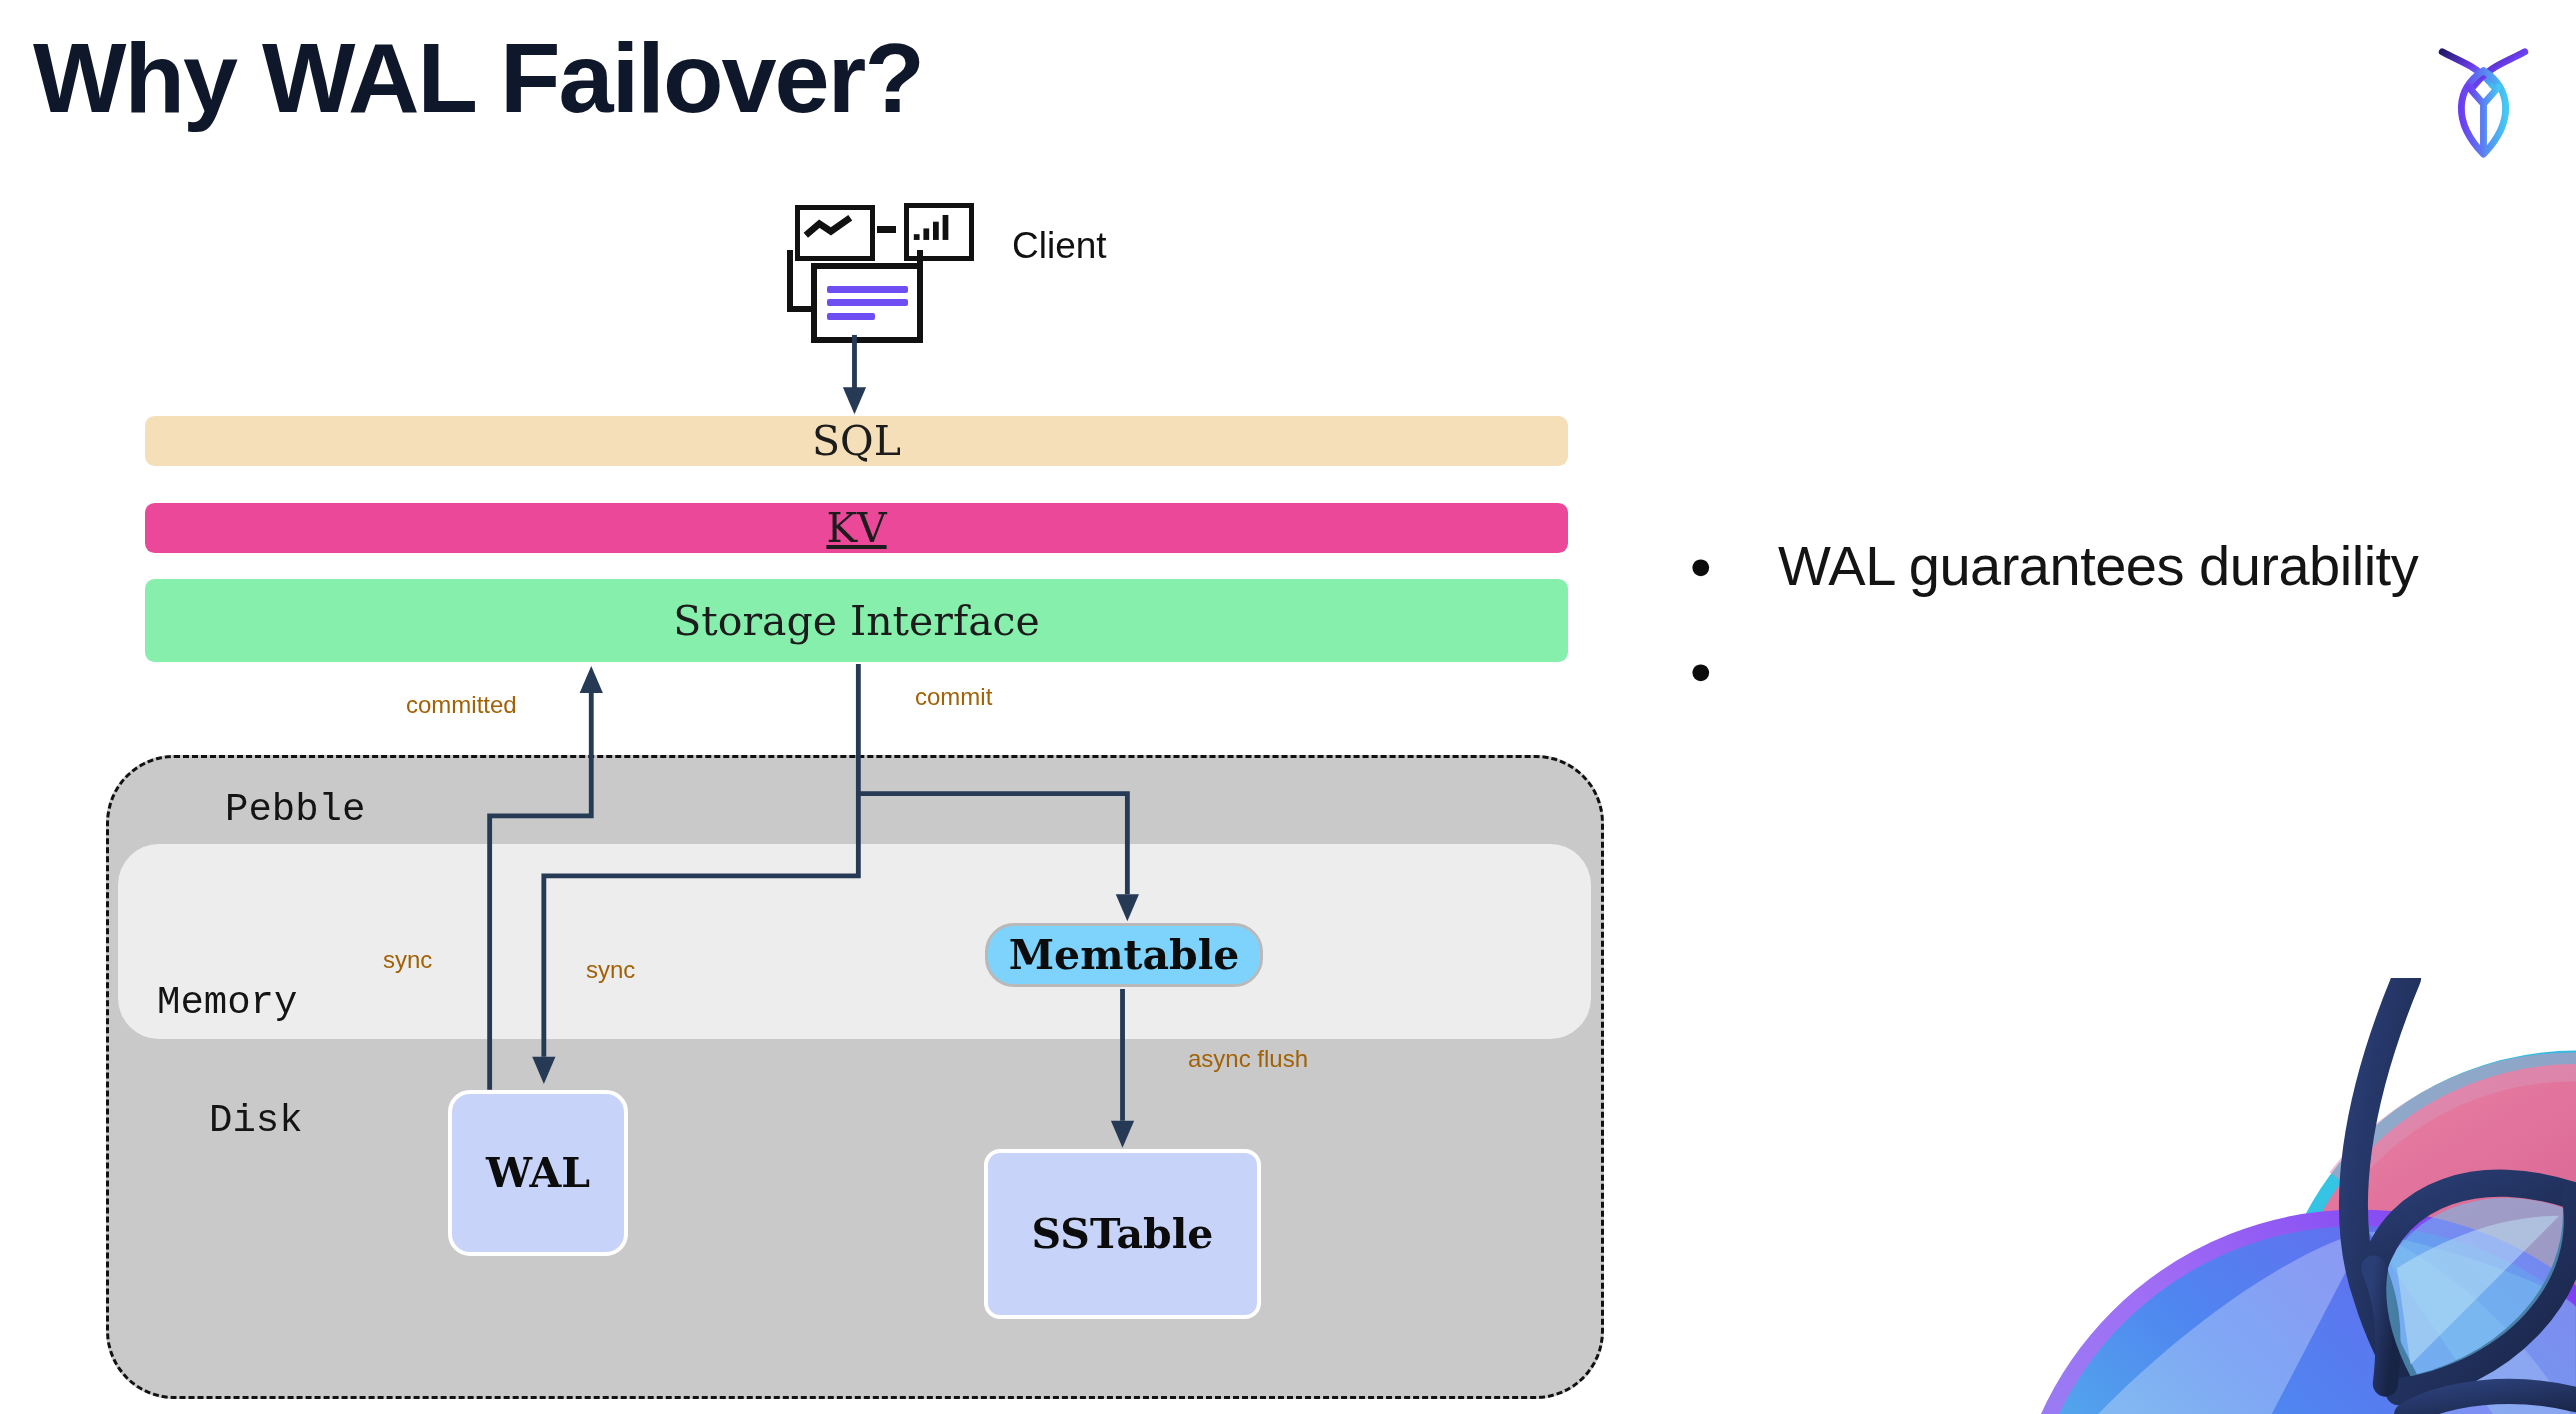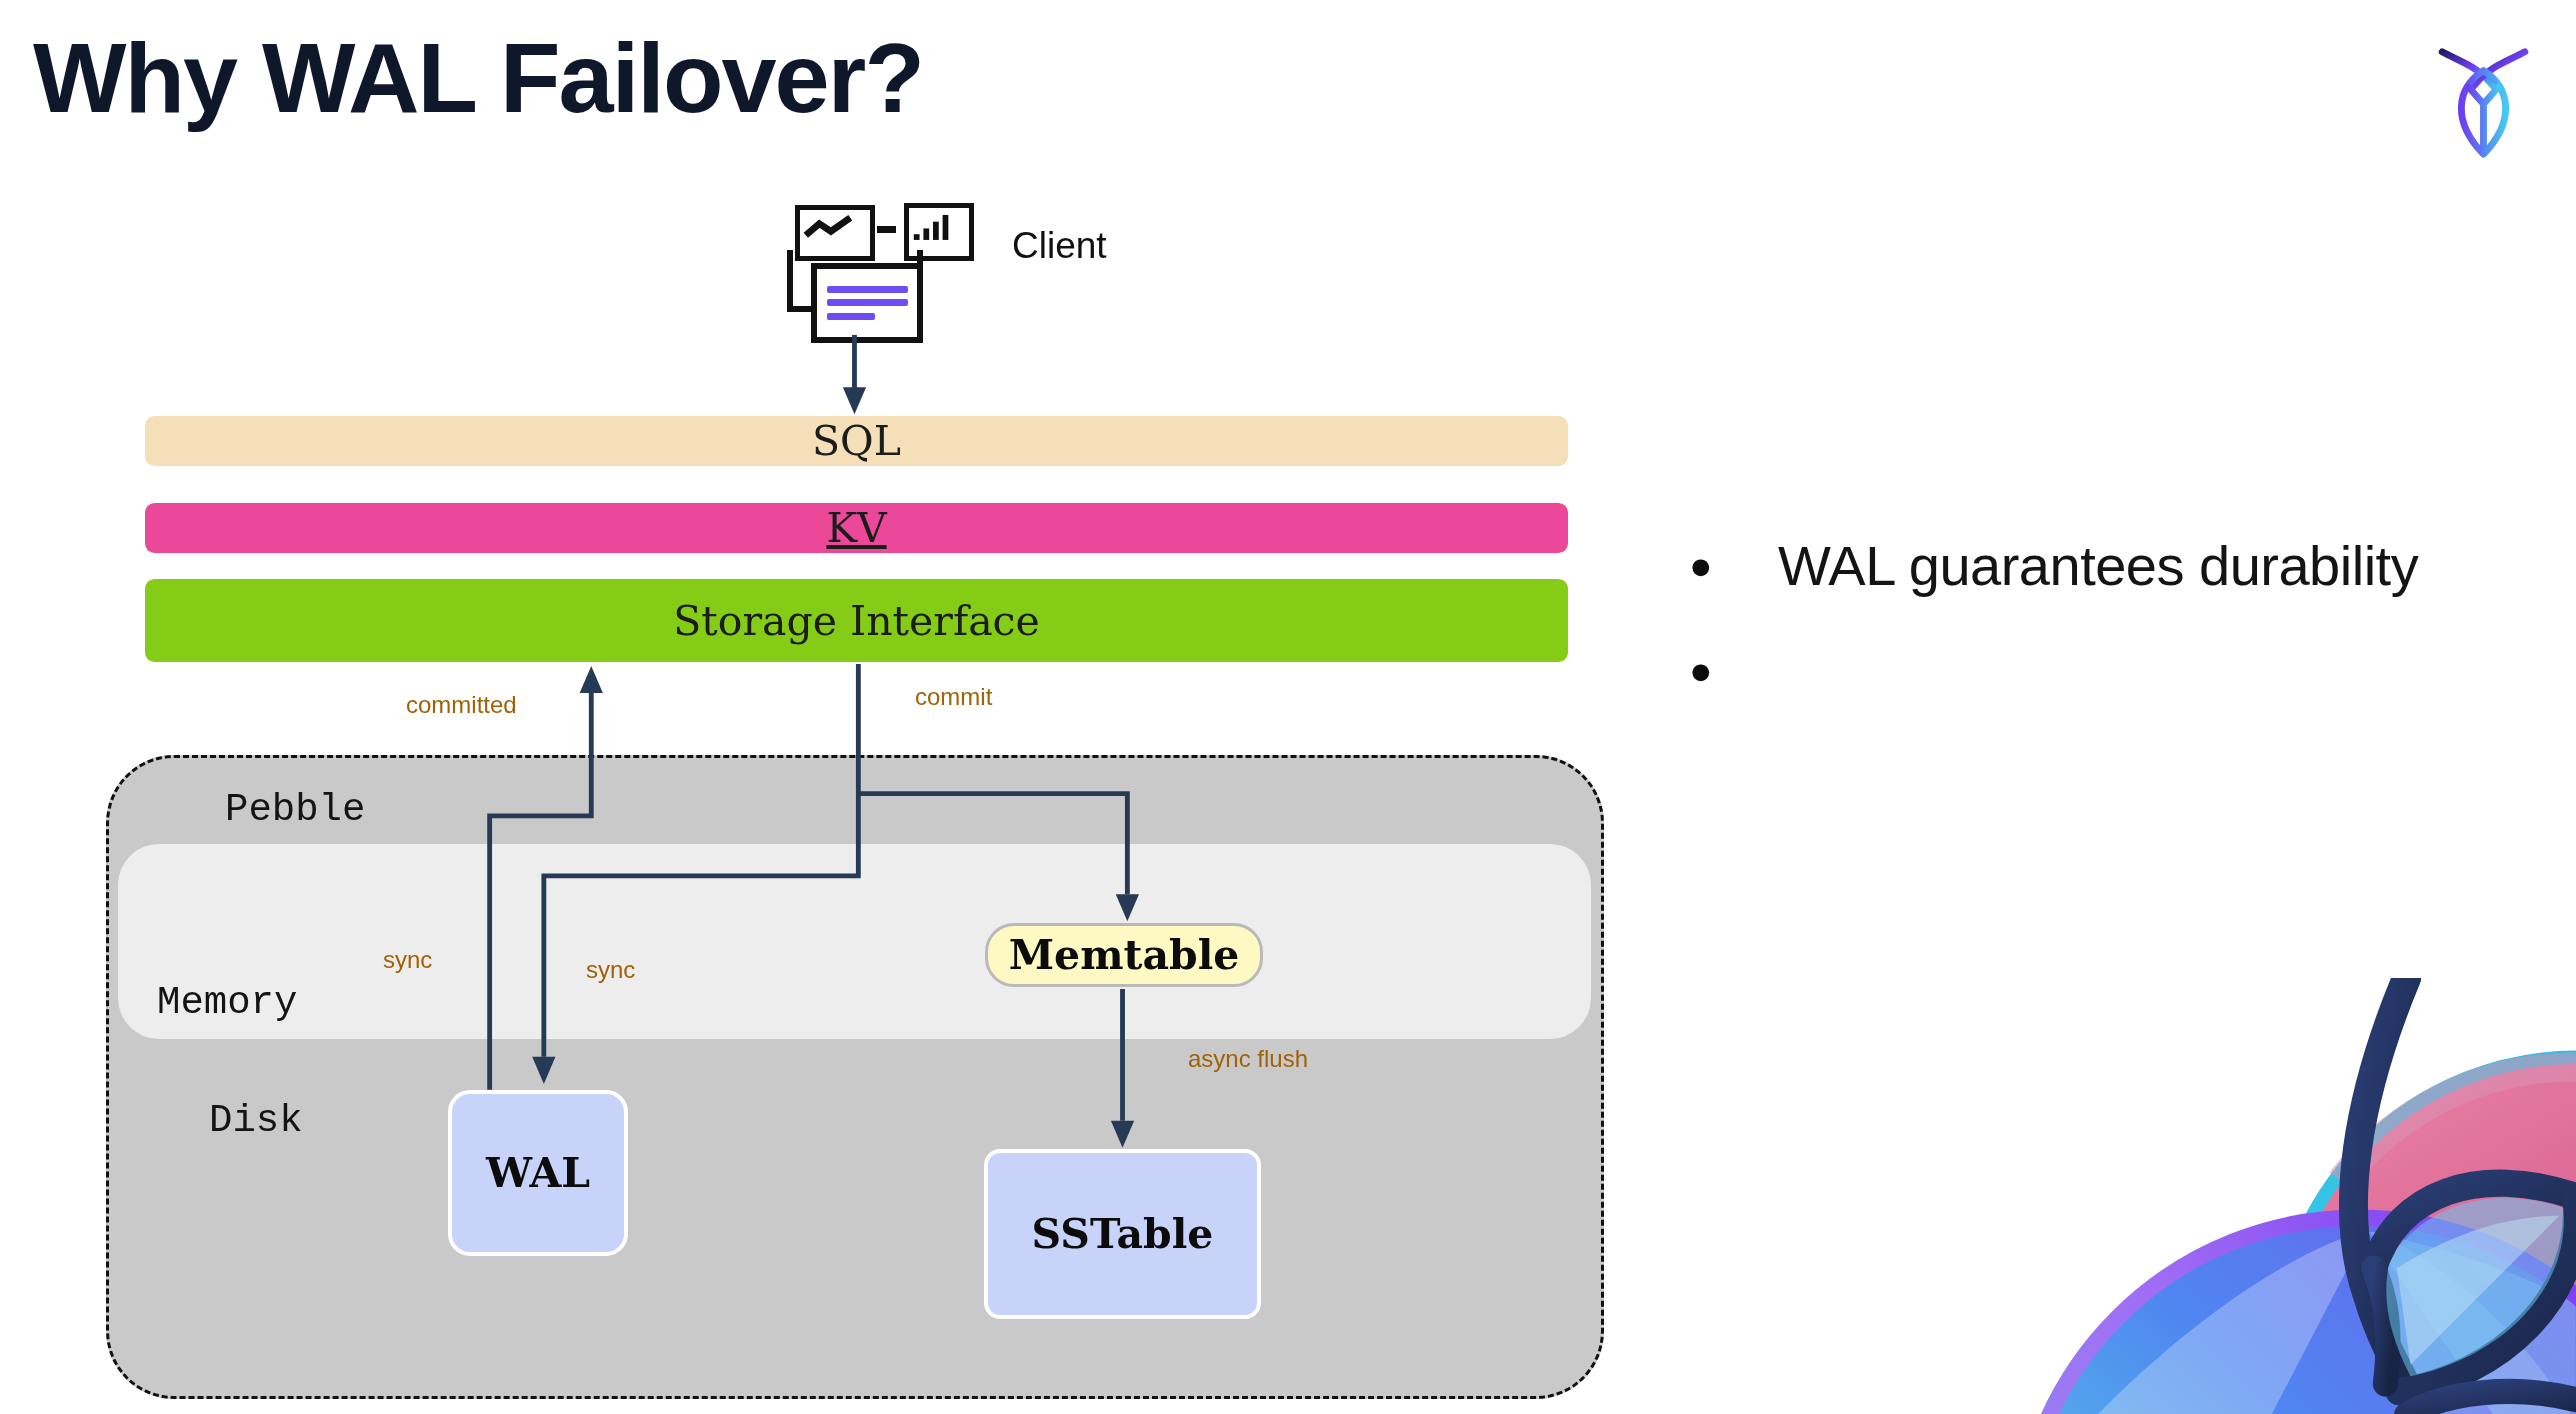--- a/index.html
+++ b/index.html
@@ -30,42 +30,42 @@
   #client-label{left:1012px;top:225px;font-size:37px;color:#111;}
 
   
   .bar{
     position:absolute;left:145px;width:1423px;border-radius:9.7px;
     display:flex;align-items:center;justify-content:center;
     font-family:"DejaVu Serif",serif;font-size:41px;color:#1c1c1c;
   }
   #bar-sql{top:416px;height:50px;background:#f5dfb8;}
   #bar-kv{top:503px;height:50px;background:#ec4899;text-decoration:underline;}
-  #bar-storage{top:579px;height:83px;background:#84cc16;}
+  #bar-storage{top:579px;height:83px;background:#86efac;}
 
   
   #pebble{
     left:106px;top:755px;width:1498px;height:644px;background:#c9c9c9;
     border:3.9px dashed #111;border-radius:68px;box-sizing:border-box;
   }
   #memory-band{
     left:118px;top:844px;width:1473px;height:195px;background:#ededed;border-radius:41px;
   }
   .zone-label{font-family:Liberation Mono, monospace;font-size:39px;color:#141414;}
   #pebble-label{left:225px;top:788px;}
   #memory-label{left:157px;top:981px;}
   #disk-label{left:209px;top:1099px;}
 
   
   .node{
     position:absolute;display:flex;align-items:center;justify-content:center;
     font-family:"DejaVu Serif",serif;font-weight:bold;font-size:41px;color:#0c0c0c;
   }
   #node-wal{left:448px;top:1090px;width:180px;height:166px;background:#c7d3f8;border:4.8px solid #fff;border-radius:22px;box-sizing:border-box;}
-  #node-memtable{left:985px;top:923px;width:278px;height:64px;background:#fef9c3;border:3.9px solid #b9b9b9;border-radius:29px;box-sizing:border-box;}
+  #node-memtable{left:985px;top:923px;width:278px;height:64px;background:#7dd3fc;border:3.9px solid #b9b9b9;border-radius:29px;box-sizing:border-box;}
   #node-sstable{left:984px;top:1149px;width:277px;height:170px;background:#c7d3f8;border:4.8px solid #fff;border-radius:16px;box-sizing:border-box;}
 
   
   .edge-label{font-size:24px;color:#a16207;}
   #lbl-committed{left:406px;top:691px;}
   #lbl-commit{left:915px;top:683px;}
   #lbl-sync-left{left:383px;top:946px;}
   #lbl-sync-right{left:586px;top:956px;}
   #lbl-async-flush{left:1188px;top:1045px;}
 

